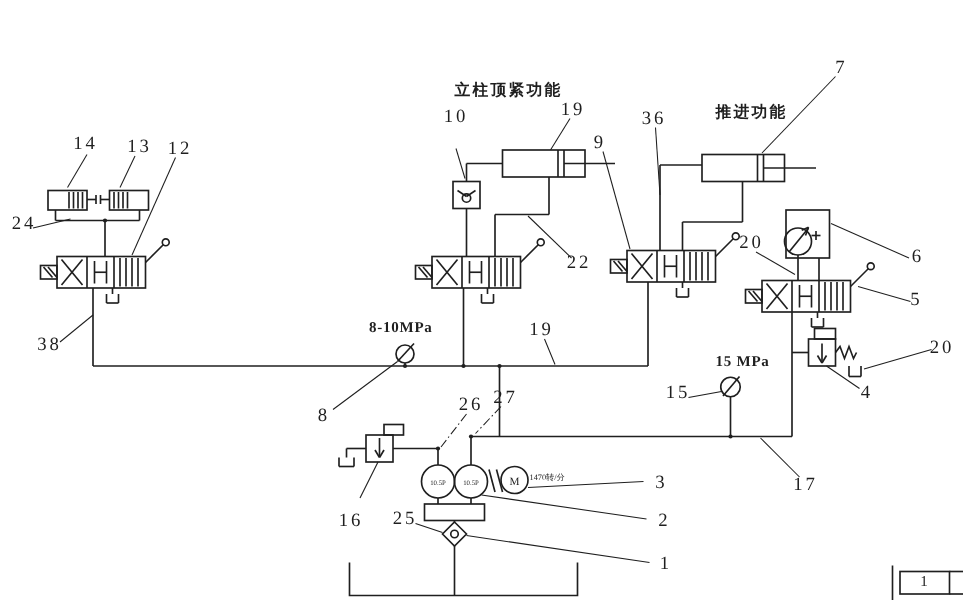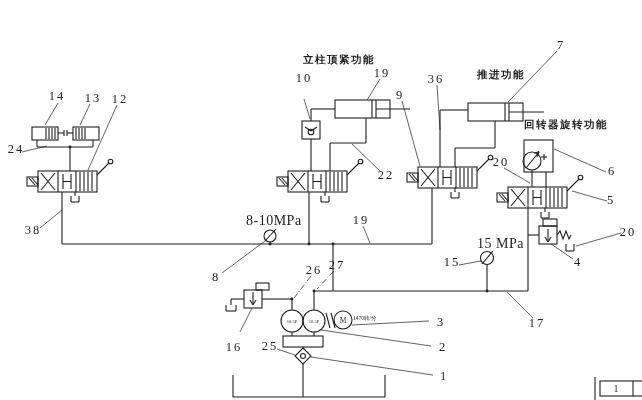--- a/index.html
+++ b/index.html
@@ -9,21 +9,21 @@
   #linework{position:absolute;left:0;top:0}
   #linework line,#linework rect,#linework circle,#linework polyline,#linework polygon{
     stroke:#1f1f1f;fill:none;stroke-width:1.1}
   #linework .thin{stroke-width:0.7}
   #linework .dashdot{stroke-width:0.7;stroke-dasharray:6 2 1 2}
   #linework .dot{fill:#1f1f1f;stroke:none}
   #linework text{fill:#1f1f1f;stroke:none;font-family:"Liberation Serif","DejaVu Serif",serif}
   .txt{position:absolute;color:#1f1f1f;white-space:nowrap}
   .fn{font-size:10.5px;font-weight:700;letter-spacing:1.5px}
   .co{font-size:12.5px;letter-spacing:2px;transform:translate(-50%,-50%)}
-  .pr{font-size:14px;font-weight:400;letter-spacing:.5px}
+  .pr{font-size:10px;font-weight:700;letter-spacing:.5px}
   .tb{font-size:10px;transform:translate(-50%,-50%)}
 </style>
 </head>
 <body>
 
 <div id="stage">
 
 <svg id="linework" width="642" height="400" viewBox="0 0 642 400">
   <defs>
     <g id="dvalve">
@@ -247,21 +247,20 @@
   </g>
 
   <text x="292" y="323" font-size="4.5" text-anchor="middle">10.5P</text>
   <text x="314" y="323" font-size="4.5" text-anchor="middle">10.5P</text>
   <text x="343" y="323" font-size="7.5" text-anchor="middle">M</text>
   <text x="353" y="320" font-size="5.5" text-anchor="start">1470转/分</text>
 </svg>
 
 <div class="txt fn" style="left:303px;top:53px">立柱顶紧功能</div>
 <div class="txt fn" style="left:477px;top:68px">推进功能</div>
-<div class="txt fn" style="left:524px;top:118px">回转器旋转功能</div>
 
 <div class="txt pr" style="left:246px;top:213px">8-10MPa</div>
 <div class="txt pr" style="left:477px;top:236px">15 MPa</div>
 
 <div class="txt tb" style="left:616px;top:388px">1</div>
 
 <div class="txt co" style="left:57px;top:96px">14</div>
 <div class="txt co" style="left:93px;top:98px">13</div>
 <div class="txt co" style="left:120px;top:99px">12</div>
 <div class="txt co" style="left:16px;top:149px">24</div>

